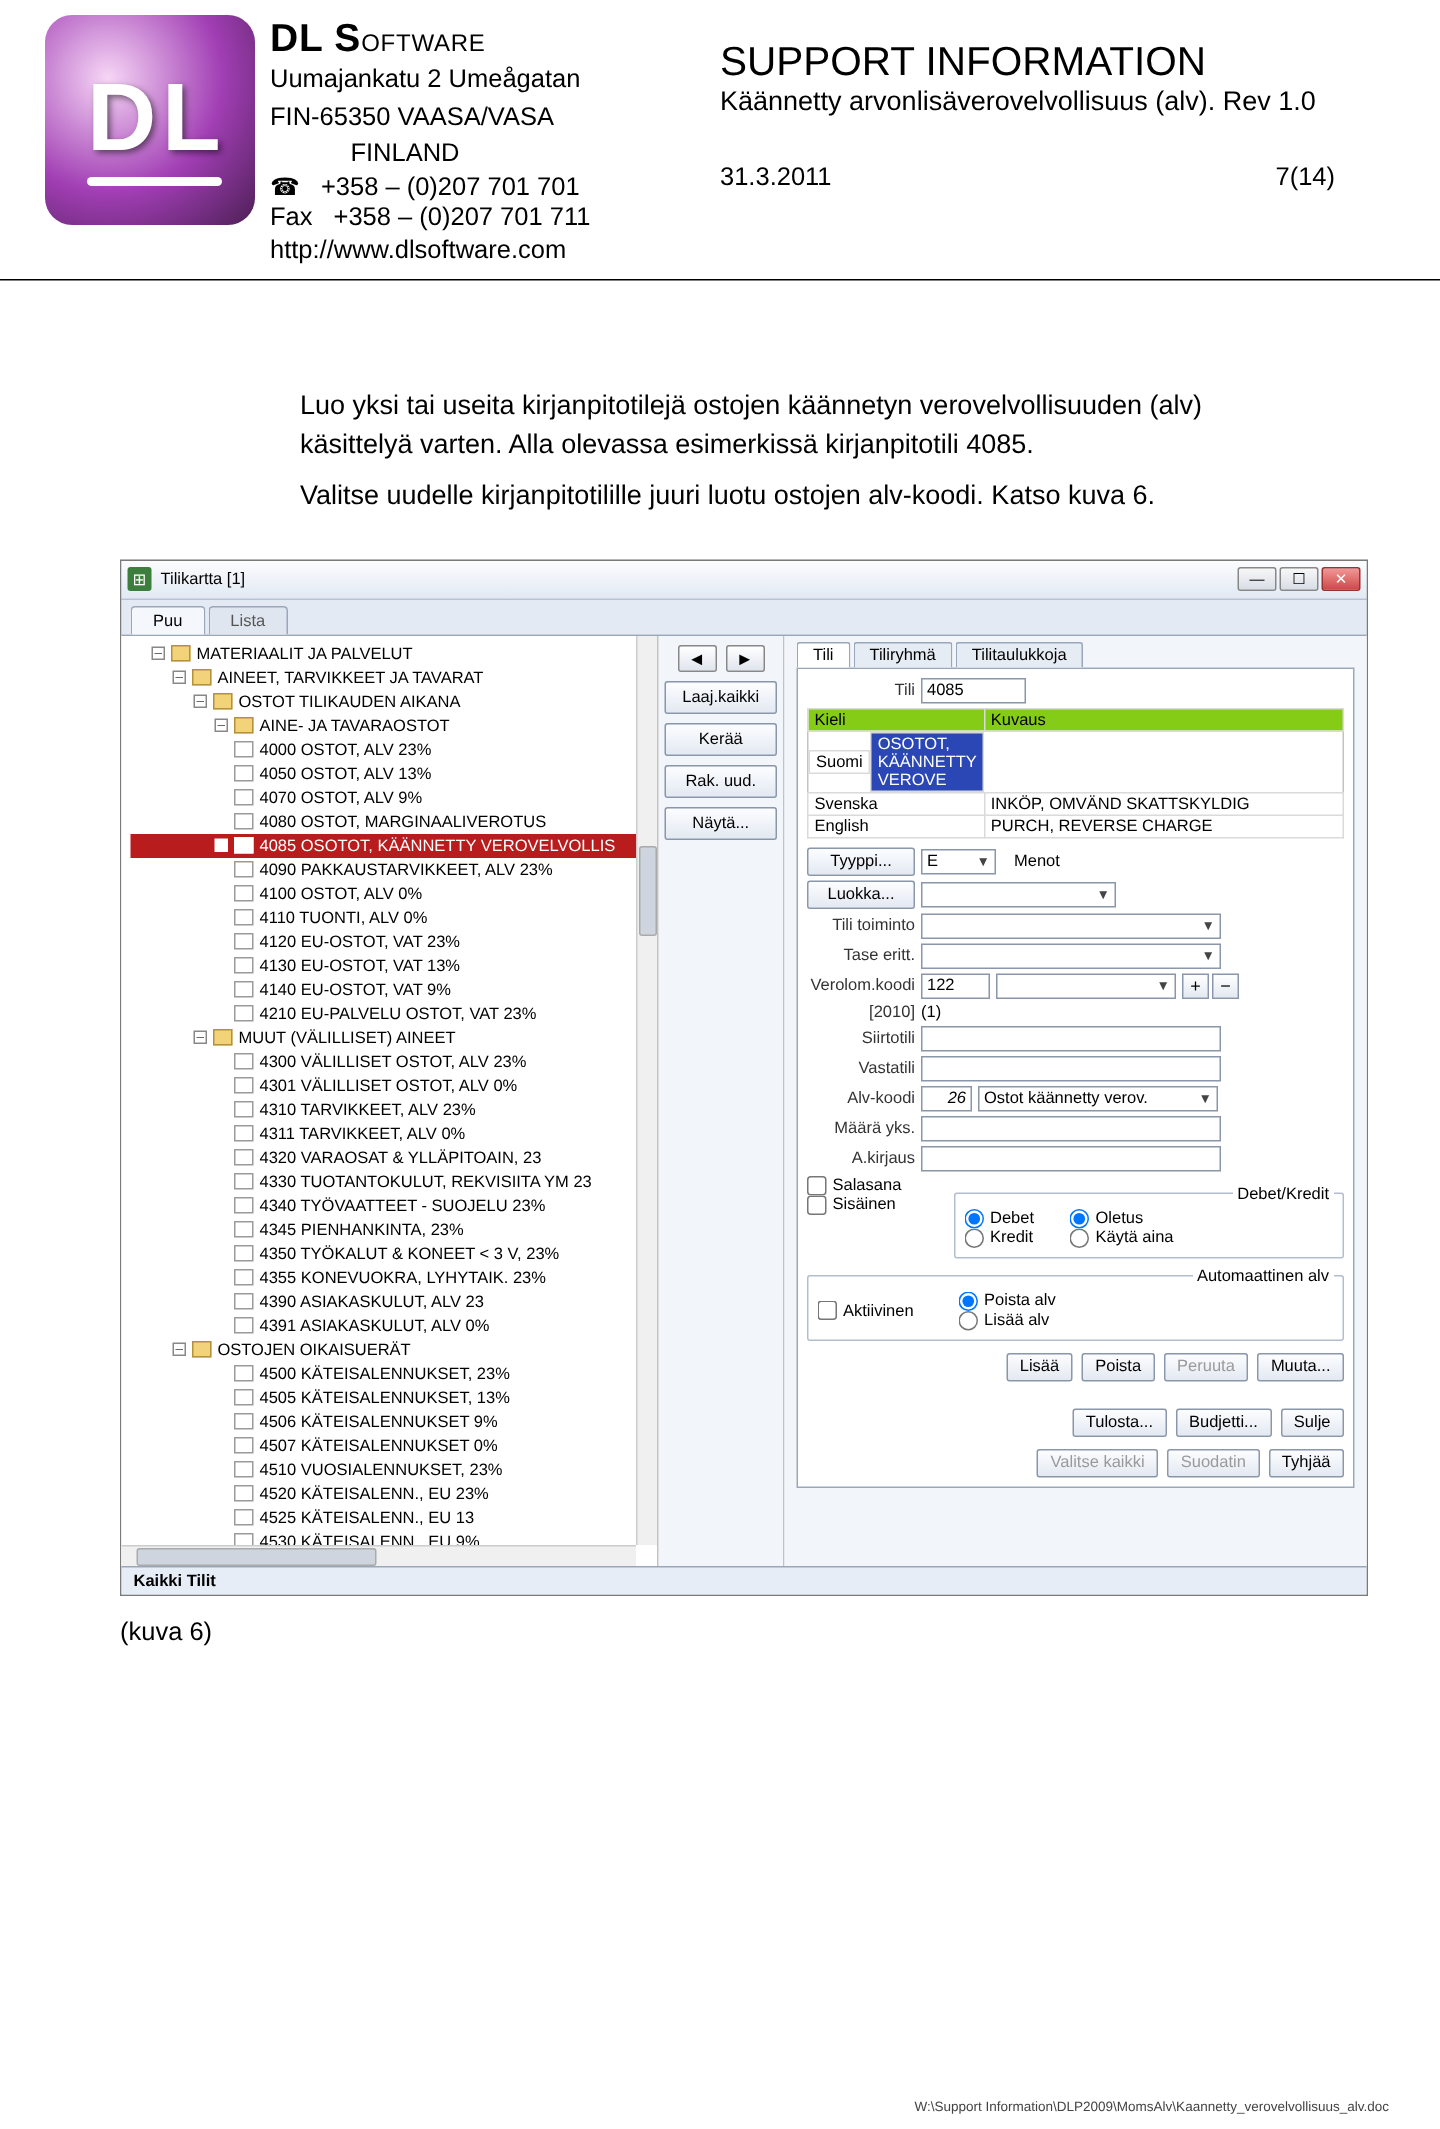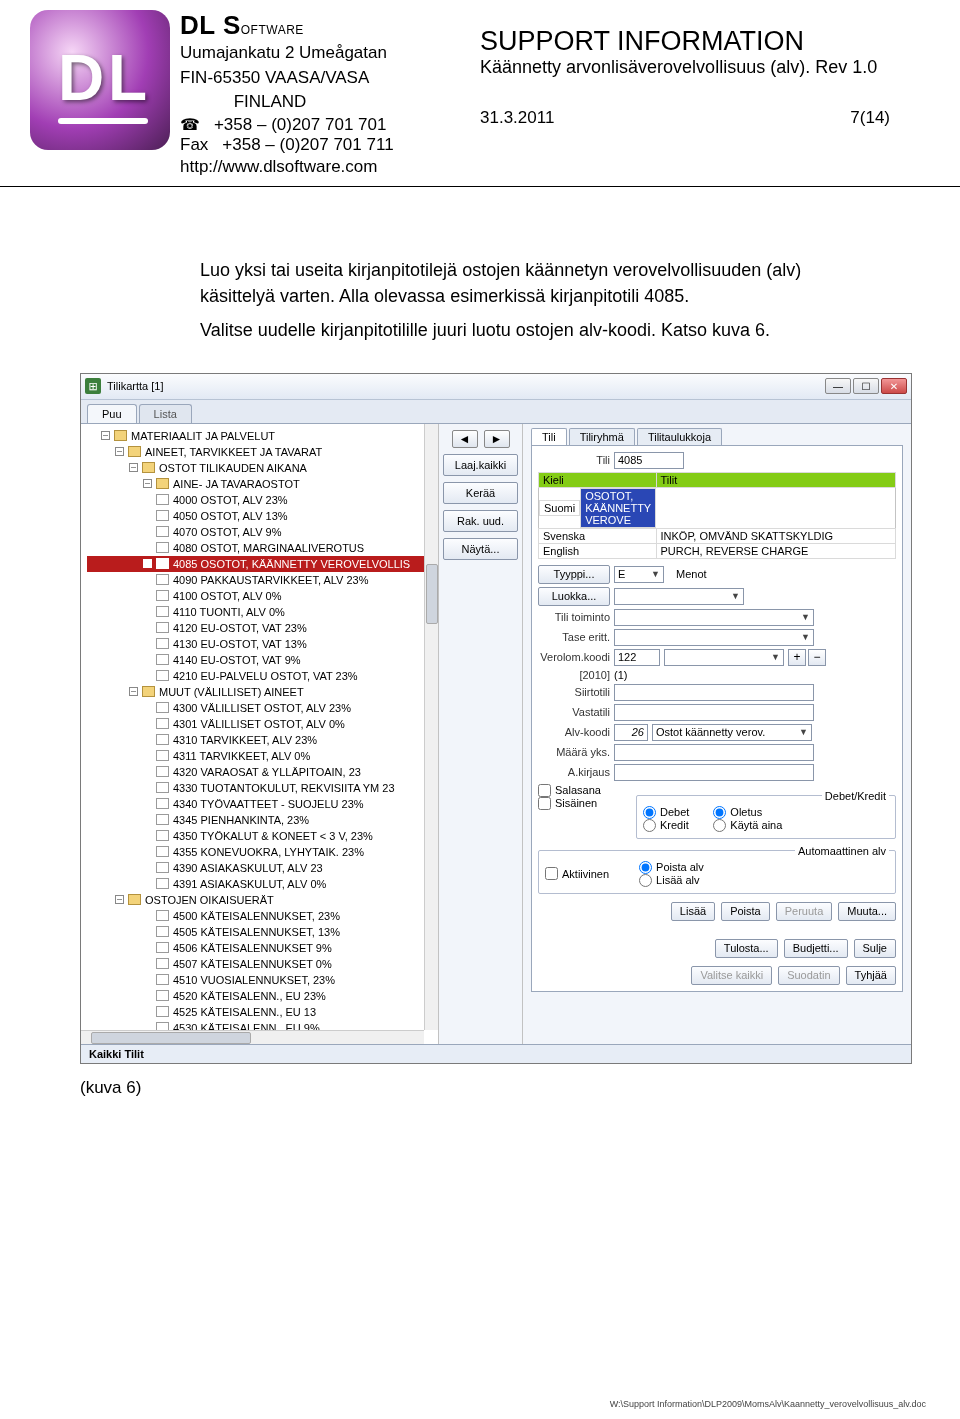--- a/index.html
+++ b/index.html
@@ -31,21 +31,21 @@
     font: 700 64px/1 Arial;
     color: #fff;
     text-shadow: 2px 2px 4px rgba(0,0,0,.5);
   }
   .logo-box .d { left: 28px; top: 36px; }
   .logo-box .l { left: 78px; top: 36px; }
   .logo-box .underline { position:absolute; left:28px; bottom:26px; width:90px; height:6px; background:#fff; border-radius:3px; }
   .hd-col1 { width: 300px; }
   .hd-col2 { flex: 1; padding-top: 16px; }
   .company { font: 700 26px Arial; letter-spacing: .5px; }
-  .company small { font-weight:400; font-size:12px; }
+  .company small { font-weight:400; font-size:16px; }
   .addr-line { font-size: 17px; line-height: 1.45; }
   .addr-center { text-align: center; width: 180px; }
   .tel-row { display:flex; align-items:center; gap:14px; font-size:17px; }
   .tel-row .icon { font-size:16px; }
   .support-title { font: 400 27px Arial; }
   .support-sub { font-size: 18px; }
   .date-row { display:flex; justify-content:space-between; font-size:17px; margin-top:30px; padding-right:70px; }
   
   .body-text {
     margin: 70px 0 30px 200px;
@@ -415,21 +415,21 @@
       </div>
       <div class="dp-body">
         <div class="fld-row">
           <label>Tili</label>
           <input type="text" style="width: 70px;" value="4085">
         </div>
         <table class="lang-table">
           <thead>
               <tr>
             <th style="width:70px">Kieli</th>
-            <th>Tilit</th>
+            <th>Kuvaus</th>
           </tr>
             </thead>
           <tbody id="lang-tbody">
               <tr class="sel">
                 <td>Suomi</td>
                 <td>OSOTOT, KÄÄNNETTY VEROVE</td>
               </tr>
               <tr>
                 <td>Svenska</td>
                 <td>INKÖP, OMVÄND SKATTSKYLDIG</td>

